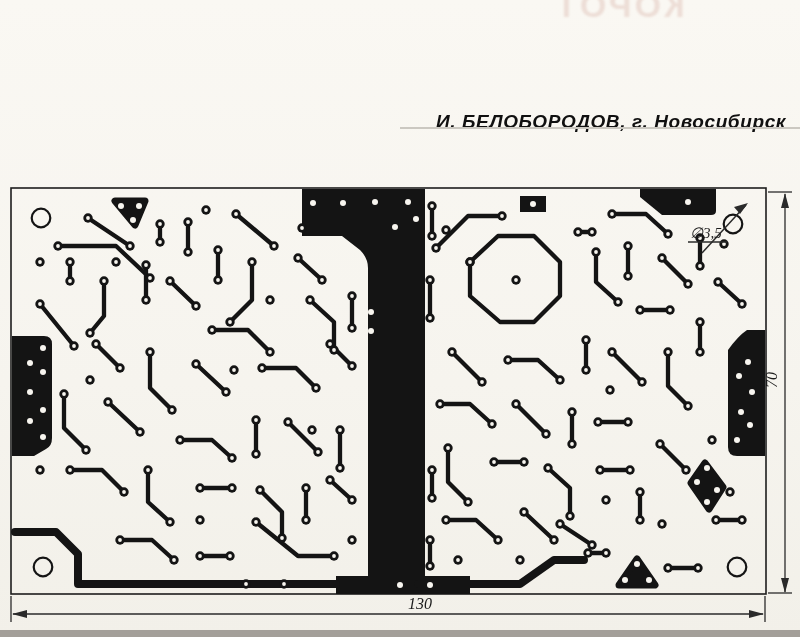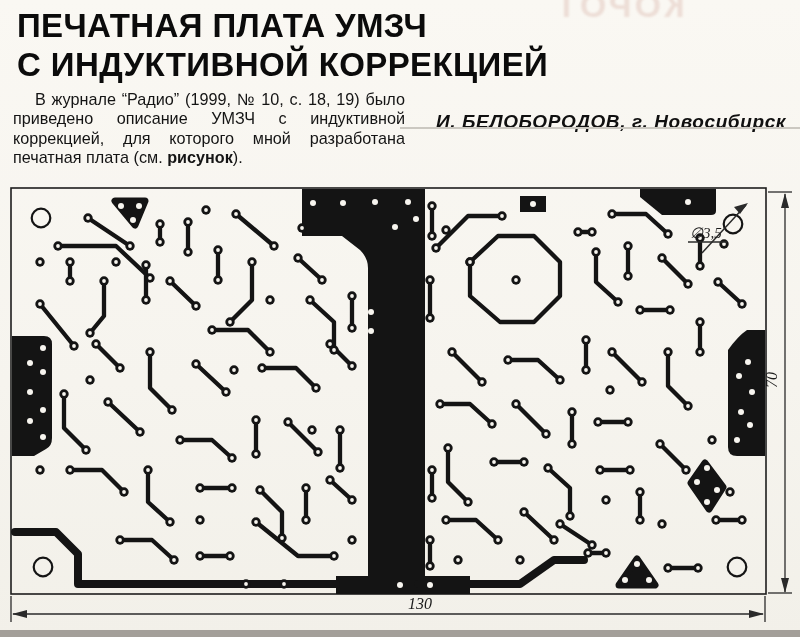--- a/index.html
+++ b/index.html
@@ -37,26 +37,24 @@
     font-family:"Liberation Serif",serif;font-style:italic;fill:#1c1c1c;
   }
 </style>
 </head>
 <body>
 
 <div class="page">
 
   <p class="ghost">КОРОТ</p>
 
-  <h1 class="title"><span>ПЕЧАТНАЯ ПЛАТА УМЗЧ</span><br><span>С ИНДУКТИВНОЙ КОРРЕКЦИЕЙ</span></h1>
 
   <p class="byline">И. БЕЛОБОРОДОВ, г. Новосибирск</p>
   <div class="rule"></div>
 
-  <p class="intro"><span>В журнале “Радио” (1999, № 10, с. 18, 19) было приведено описание УМЗЧ с индуктивной коррекцией, для которого мной разработана печатная плата (см. </span><b>рисунок</b><span>).</span></p>
 
   <svg id="pcb" class="figure" viewBox="0 0 800 637">
 
     <rect x="11" y="188" width="755" height="406" fill="none" stroke="#1d1d1d" stroke-width="1.6"></rect>
 
     <g id="gen">
         <g>
           <path d="M302,189 L425,189 L425,594 L368,594 L368,268 Q368,258 360,250 L342,236 L302,236 Z" fill="#141414"></path>
           <path d="M336,576 H470 V594 H336 Z" fill="#141414"></path>
           <path d="M640,189 H716 V211 Q716,215 711,215 H662 L640,197 Z" fill="#141414"></path>

